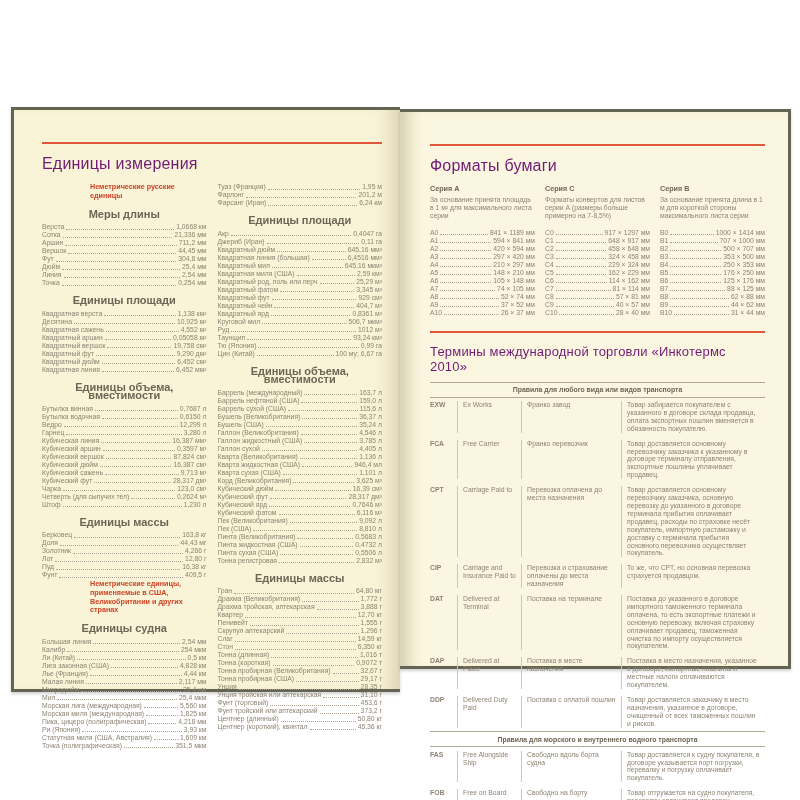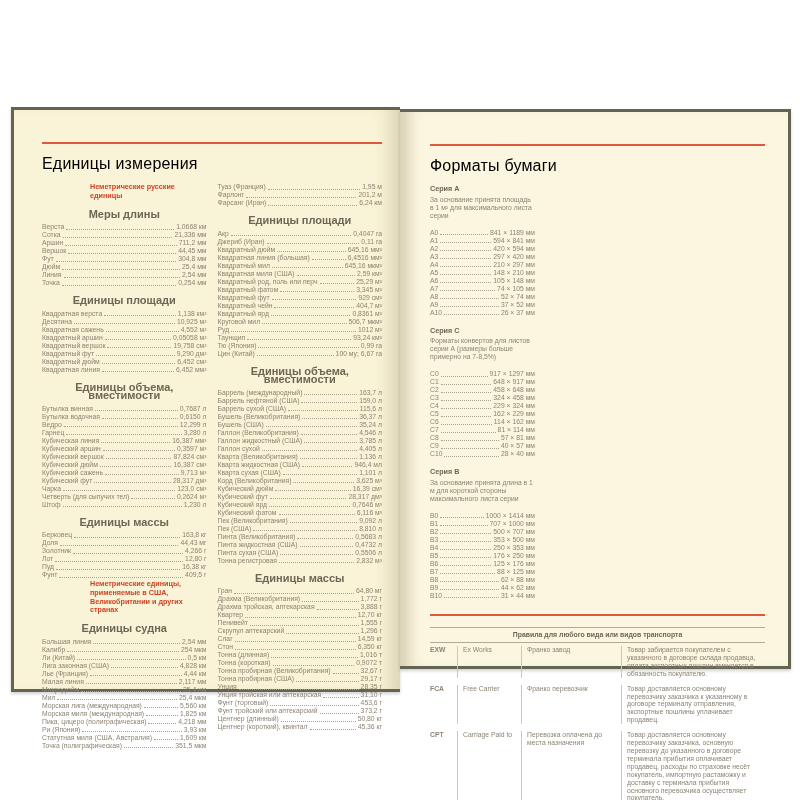--- a/index.html
+++ b/index.html
@@ -8,34 +8,34 @@
   .book{position:absolute;left:11px;top:107px;width:780px;height:597px;}
   .page{position:absolute;border:3px solid #646453;}
   .page-left{left:0;top:0;width:389px;height:585px;border-right:none;background:#f9f3d7;
              box-shadow:inset -20px 0 16px -10px rgba(110,95,55,.20), 0 2px 3px rgba(0,0,0,.18);}
   .page-right{left:389px;top:2px;width:391px;height:560px;border-left:none;background:#fbf6df;
               box-shadow:inset 18px 0 14px -9px rgba(110,95,55,.25), 0 2px 3px rgba(0,0,0,.18);}
   .inner{position:absolute;}
   .inner-l{left:28px;top:32px;width:340px;bottom:6px;}
   .inner-r{left:30px;top:32px;width:335px;bottom:6px;}
   .rule-red{height:2px;background:#e0583b;margin-bottom:11px;}
-  .pg-title{font-size:16px;font-weight:400;color:#000000;letter-spacing:.2px;margin-bottom:10px;}
+  .pg-title{font-size:16px;font-weight:400;color:#701a75;letter-spacing:.2px;margin-bottom:10px;}
   .pg-title.small{font-size:13px;margin-bottom:8px;}
   .cols{display:flex;gap:11px;}
   .col{width:165px;}
   
   .u-row{display:flex;align-items:flex-end;font-size:6.8px;line-height:8px;color:#8d8473;}
   .u-l{white-space:nowrap;}
   .u-dots{flex:1;border-bottom:1px dotted #ab a294;border-bottom:1px dotted #aba294;margin:0 2px 1.5px 2px;min-width:4px;}
   .u-v{white-space:nowrap;}
   .u-head{font-weight:bold;font-size:11px;line-height:8.5px;color:#6d6655;margin:9px 0 5px;text-align:center;}
   .u-red{font-weight:bold;font-size:7.2px;line-height:8.8px;color:#ce4325;margin:1px 0 6px;padding-left:48px;}
   .u-head:first-child,.u-red:first-child{margin-top:0;}
   
-  .series{display:flex;gap:10px;margin-bottom:14px;flex-direction:column;}
+  .series{display:flex;gap:10px;margin-bottom:14px;}
   .ser{width:105px;}
   .ser-name{font-weight:bold;font-size:7.2px;color:#6d6655;line-height:8.5px;}
   .ser-desc{font-size:6.8px;line-height:8px;color:#8d8473;margin:2px 0 9px;}
   .rule-red.second{margin-top:2px;}
   
   .inco{border-bottom:1px solid #b2aa97;}
   .inco-h{border-top:1px solid #b2aa97;border-bottom:1px solid #b2aa97;
           font-weight:bold;font-size:6.9px;color:#6d6655;text-align:center;padding:3.5px 0;}
   .inco-r{display:grid;grid-template-columns:27px 64px 100px 1fr;padding:3.5px 0;}
   .inco-r > div{font-size:6.8px;line-height:7.9px;color:#8d8473;}
@@ -788,20 +788,21 @@
                 <span class="u-v">44 × 62 мм</span>
               </div>
               <div class="u-row">
                 <span class="u-l">B10</span>
                 <span class="u-dots"></span>
                 <span class="u-v">31 × 44 мм</span>
               </div>
             </div>
           </div>
         <div class="rule-red second"></div>
+        <div class="pg-title small">Термины международной торговли «Инкотермс 2010»</div>
         <div class="inco">
             <div class="inco-h">Правила для любого вида или видов транспорта</div>
             <div class="inco-r">
               <div class="c-code">EXW</div>
               <div class="c-en">Ex Works</div>
               <div class="c-ru">Франко завод</div>
               <div class="c-desc">Товар забирается покупателем с указанного в договоре склада продавца, оплата экспортных пошлин вменяется в обязанность покупателю.</div>
             </div>
             <div class="inco-r">
               <div class="c-code">FCA</div>

